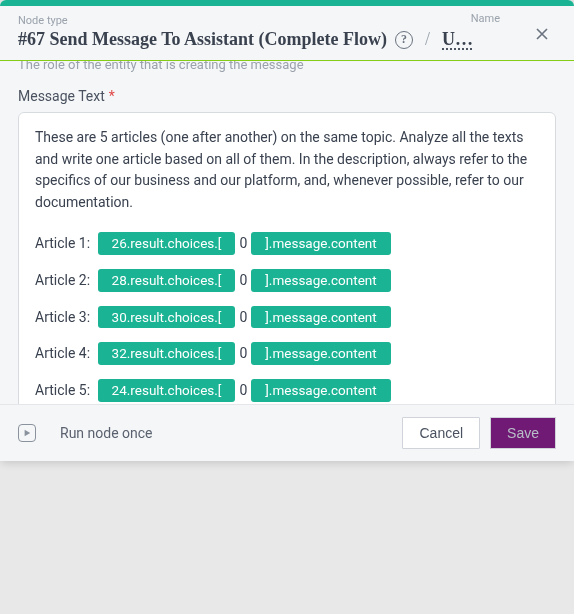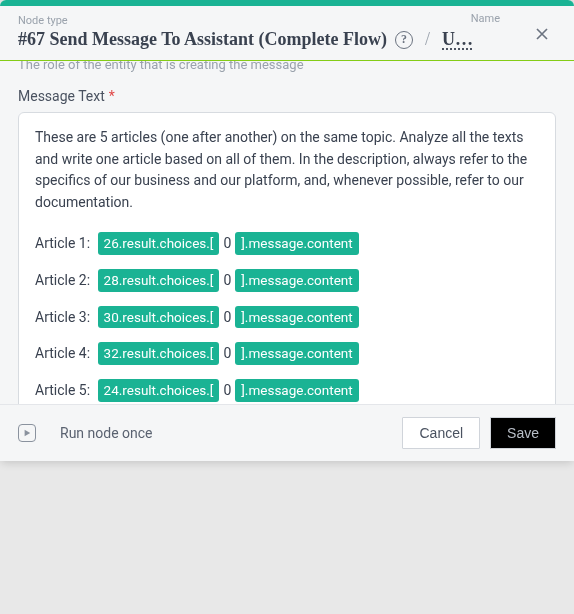--- a/index.html
+++ b/index.html
@@ -117,21 +117,21 @@
     min-height: 370px;
   }
   .intro { margin-bottom: 18px; }
   .art-row { margin: 14px 0; }
   .art-row .lbl { margin-right: 4px; }
   .pill {
     display: inline-block;
     background: #1ab394;
     color: #fff;
     border-radius: 3px;
-    padding: 2px 6px;
+    padding: 2px 14px;
     font-size: 13.5px;
     line-height: 1.4;
     vertical-align: baseline;
     white-space: nowrap;
   }
   .gap { display:inline-block; margin: 0 4px; color:#3a4250; }
 
   .footer {
     border-top: 1px solid #e4e6ea;
     padding: 12px 18px;
@@ -162,21 +162,21 @@
     border: 1px solid #d0d4da;
     background: #fff;
     color: #4a5260;
     font-size: 14px;
     padding: 7px 16px;
     border-radius: 1px;
     cursor: pointer;
   }
   .btn.save {
     color: #b8bec7;
-    background: #000000;
+    background: #701a75;
     cursor: default;
   }
 </style>
 </head>
 <body>
 
 <div class="panel">
   <div class="topbar"></div>
 
   <div class="header">

